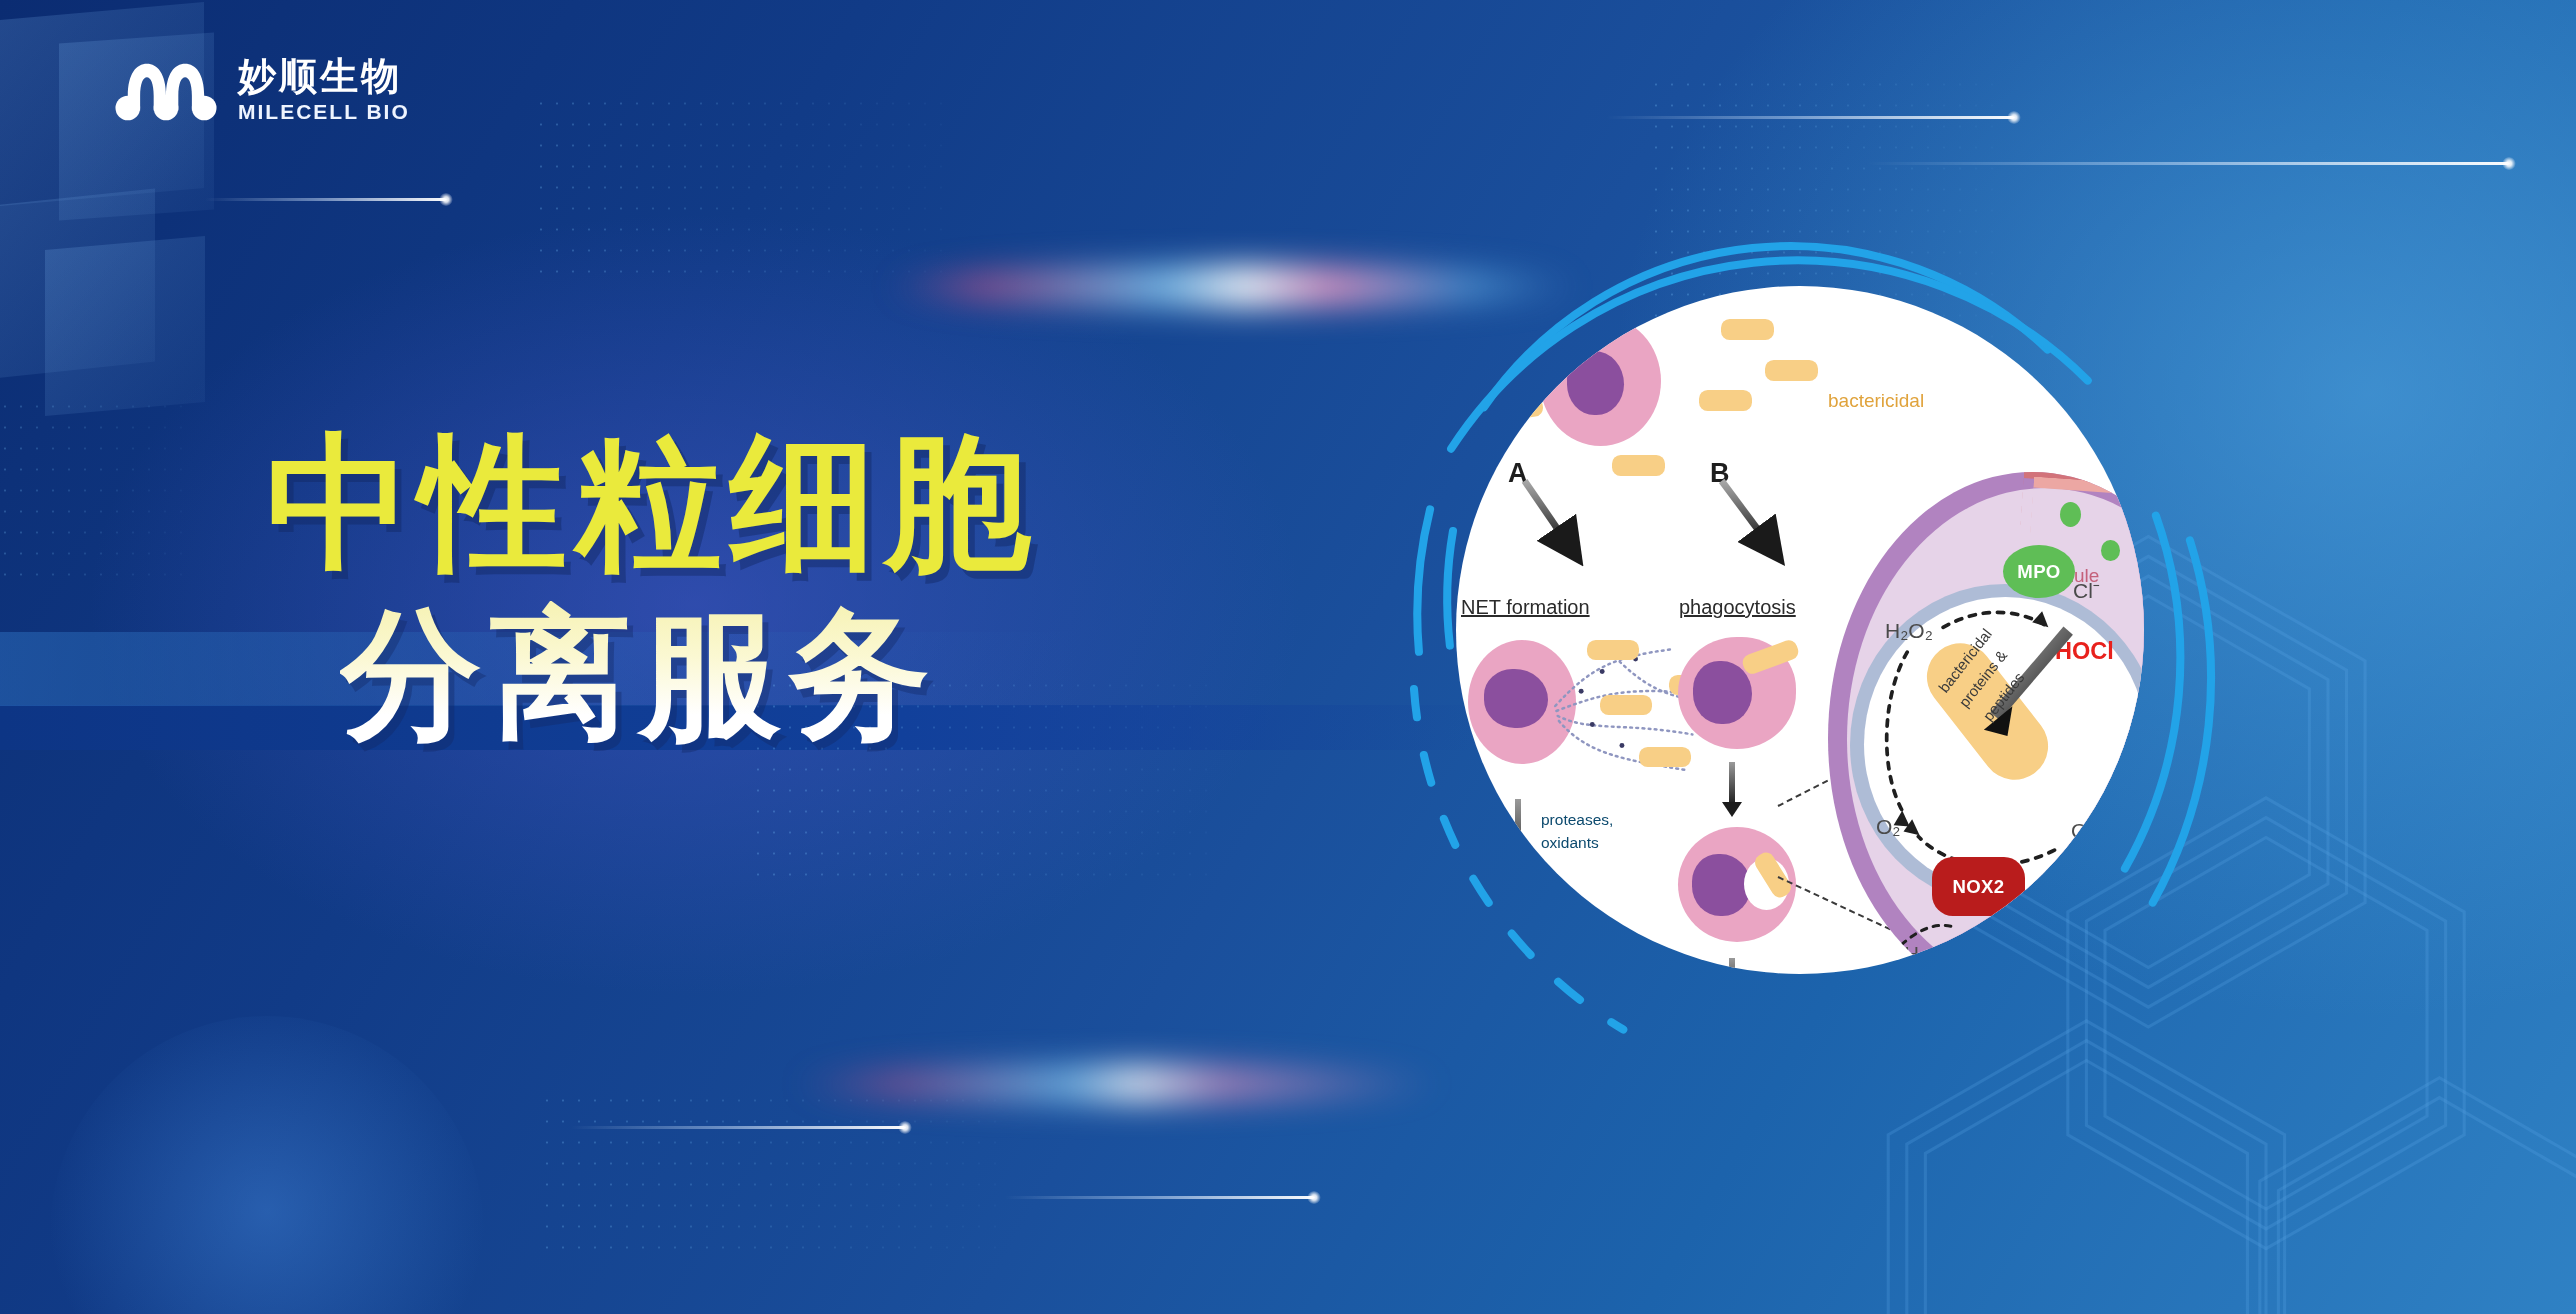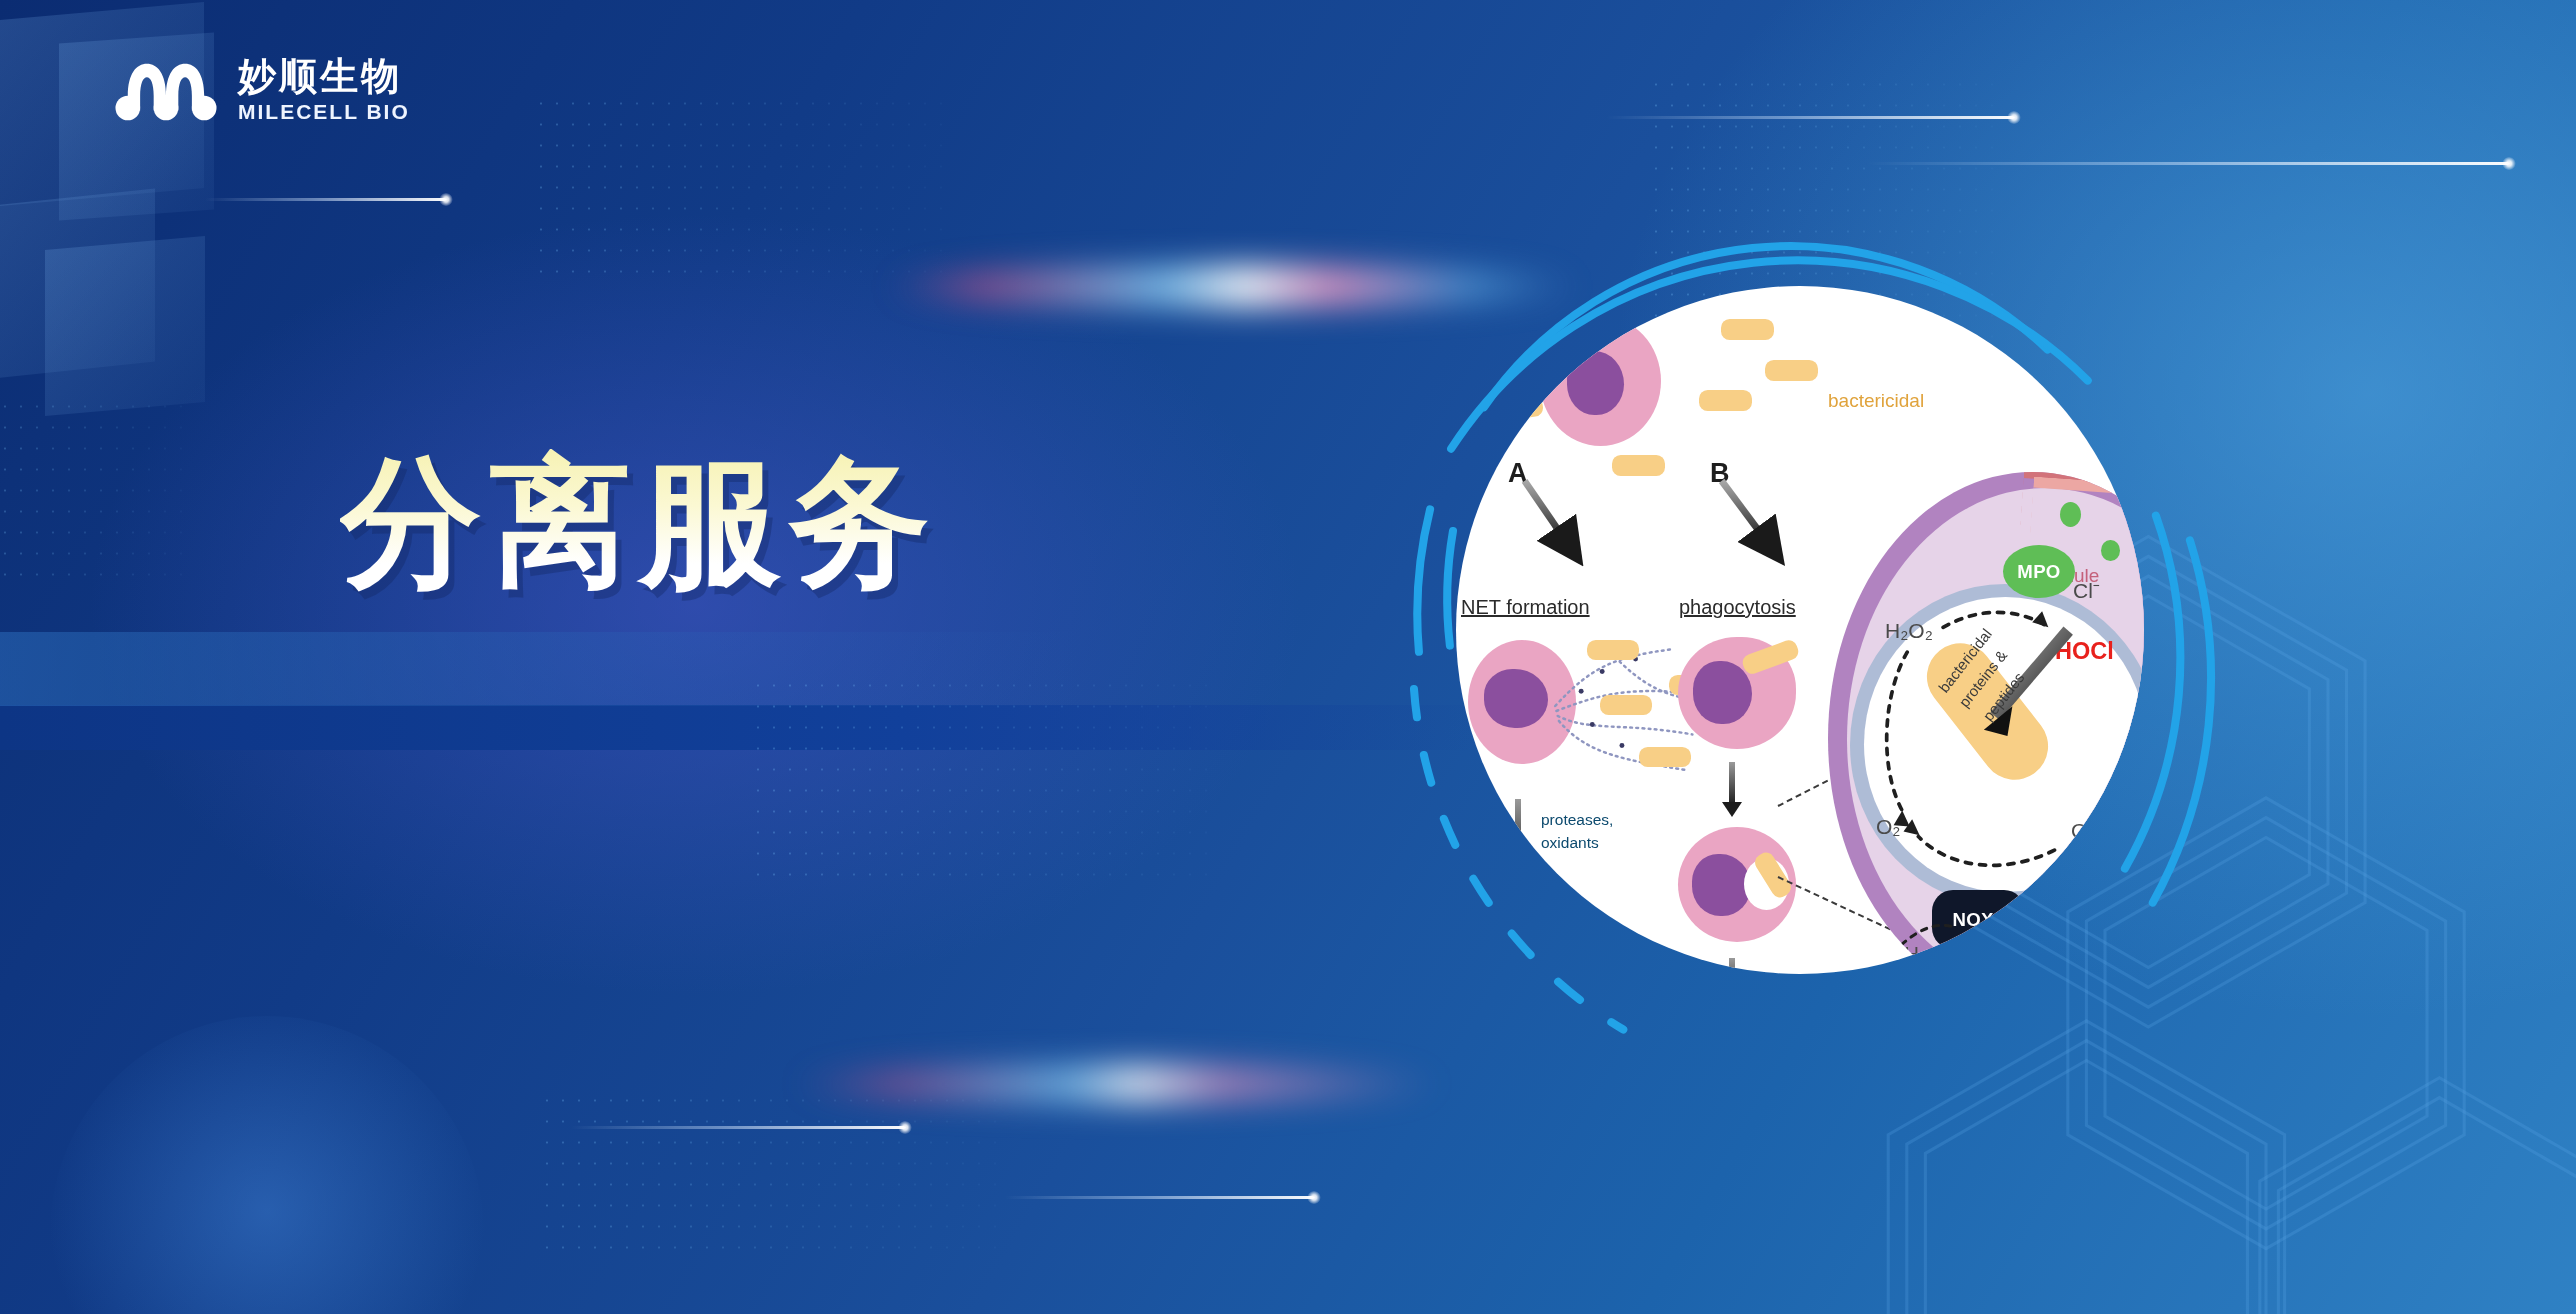--- a/index.html
+++ b/index.html
@@ -156,20 +156,21 @@
         <path d="M82 90 V66 C82 30 96 14 113 14 C130 14 144 30 144 66 V90 H124 V66 C124 46 119 36 113 36 C107 36 102 46 102 66 V90 Z"></path>
       </g>
     </svg>
     <div>
       <div class="logo-cn">妙顺生物</div>
       <div class="logo-en">MILECELL BIO</div>
     </div>
   </div>
 
   <div id="headline">
+    <div class="line1">中性粒细胞</div>
     <div class="line2">分离服务</div>
   </div>
 
   <div id="diagram">
 
     <svg class="abs" width="867" height="880" viewBox="0 0 1400 1420" style="left:0;top:0;">
       <g fill="none" stroke="#22a3e8" stroke-linecap="round">
         <path d="M 205 305 A 600 600 0 0 1 1115 212" stroke-width="13"></path>
         <path d="M 152 372 A 665 665 0 0 1 1180 262" stroke-width="13"></path>
         <path d="M 118 470 A 700 700 0 0 0 100 700" stroke-width="13"></path>
@@ -307,21 +308,21 @@
           <path d="M74 190 L120 152 L112 200 z" fill="#111"></path>
         </svg>
         <div class="rot dtext" style="left:99px;top:180px;font-size:15px;color:#3a3a3a;transform:rotate(-52deg);">bactericidal</div>
         <div class="rot dtext" style="left:121px;top:198px;font-size:15px;color:#3a3a3a;transform:rotate(-52deg);">proteins &amp;</div>
         <div class="rot dtext" style="left:147px;top:216px;font-size:15px;color:#3a3a3a;transform:rotate(-52deg);">peptides</div>
 
         <div class="chip" style="left:175px;top:73px;width:72px;height:53px;background:#5fbe56;font-size:18.6px;">MPO</div>
         <div class="abs" style="left:232px;top:30px;width:21px;height:25px;border-radius:50%;background:#5fbe56;"></div>
         <div class="abs" style="left:273px;top:68px;width:18.6px;height:21px;border-radius:50%;background:#5fbe56;"></div>
 
-        <div class="chip" style="left:104px;top:418px;width:93px;height:59px;border-radius:21px;background:#0f172a;font-size:18.6px;">NOX2</div>
+        <div class="chip" style="left:104px;top:385px;width:93px;height:59px;border-radius:21px;background:#b91c1c;font-size:18.6px;">NOX2</div>
 
         <div class="dtext" style="left:21px;top:471px;font-size:20px;color:#4a4a4a;">NADPH</div>
 
         <svg class="abs" width="173" height="74" style="left:67px;top:442px;" viewBox="0 0 280 120">
           <g fill="none" stroke="#1f1f1f" stroke-width="5" stroke-dasharray="9 11" stroke-linecap="round">
             <path d="M10 50 C46 18 74 14 98 22"></path>
             <path d="M124 30 C154 62 176 82 200 92"></path>
           </g>
           <path d="M204 96 L178 90 L190 72 z" fill="#1f1f1f"></path>
         </svg>

